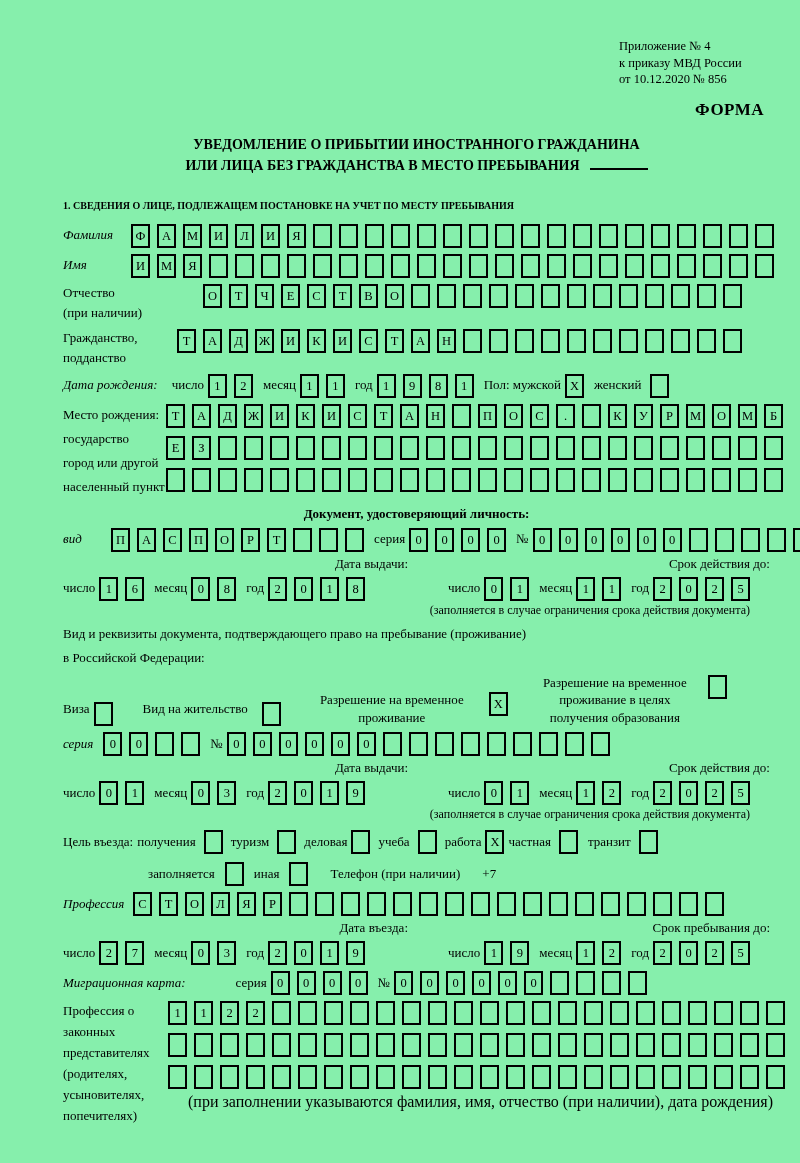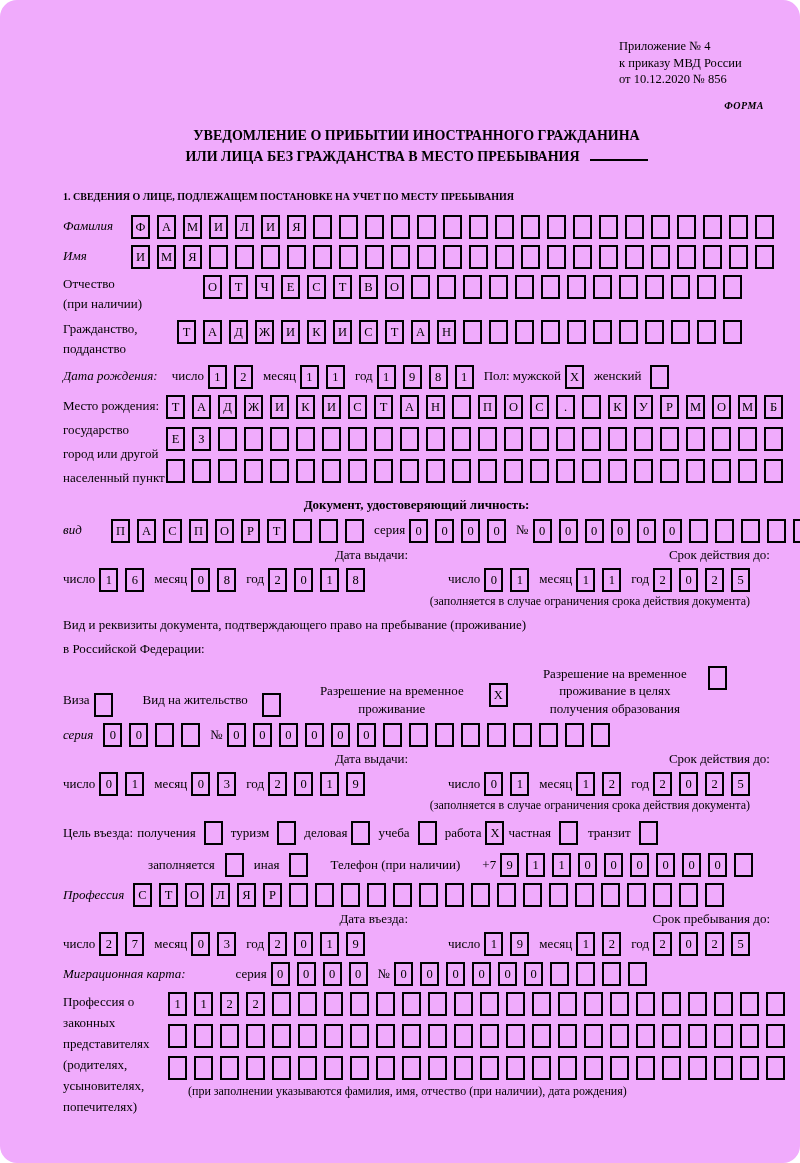--- a/index.html
+++ b/index.html
@@ -1,24 +1,24 @@
 <!DOCTYPE html>
 <html><head>
 <meta charset="utf-8">
 <style>
   html,body{margin:0;padding:0;background:#fff;}
   .page{
-    width:800px;height:1163px;background:#f0abfc;color:#000;
+    width:800px;height:1163px;background:#86efac;color:#000;
     font-family:"Liberation Serif", serif;font-size:13px;
     box-sizing:border-box;padding:38px 30px 0 63px;
-    position:relative;overflow:hidden;border-radius:17px;
+    position:relative;overflow:hidden;
   }
   .hdr{margin-left:556px;font-size:12.5px;line-height:1.32;}
   .hdr-note{margin-top:5px;}
-  .forma{font-weight:bold;text-align:right;padding-right:6px;margin-top:12px;font-size:10px;letter-spacing:.5px;font-style:italic;}
+  .forma{font-weight:bold;text-align:right;padding-right:6px;margin-top:12px;font-size:17px;letter-spacing:.5px;}
   .title{text-align:center;font-weight:bold;font-size:14px;line-height:1.5;margin-top:14px;}
   .blank-line{display:inline-block;width:58px;border-bottom:2px solid #000;height:12px;margin-left:10px;}
   .sec1{font-weight:bold;font-size:10px;margin-top:24px;}
   .formarea{margin-top:12px;}
   
   .cell{display:inline-block;box-sizing:border-box;width:19px;height:24px;border:2px solid #000;
         margin-right:7px;text-align:center;font-size:12.5px;line-height:20px;vertical-align:middle;}
   .boxrow{white-space:nowrap;display:inline-block;line-height:24px;}
   .boxrow .cell:last-child{margin-right:0;}
   .frow{display:flex;align-items:center;margin-top:5px;}
@@ -43,21 +43,21 @@
   .plain{margin-top:8px;}
   
   .optrow{display:flex;align-items:flex-end;margin-top:8px;}
   .opt{display:flex;align-items:flex-start;}
   .optlabel{text-align:center;line-height:1.35;}
   .gap4{margin-left:4px;}  .gap8{margin-left:8px;}  .gap10{margin-left:10px;}
   .gap14{margin-left:14px;} .gap22{margin-left:22px;} .gap30{margin-left:30px;}
   .purline{display:flex;align-items:center;margin-top:7px;flex-wrap:nowrap;}
   .purline .lab{white-space:nowrap;}
   .indent85{margin-left:85px;}
-  .repnote{font-size:12px;margin-top:4px;margin-left:20px;}
+  .repnote{font-size:16px;margin-top:4px;margin-left:20px;}
 </style>
 </head>
 <body>
 
 <div class="page">
 
   <div class="hdr">
     <div>Приложение № 4</div>
     <div>к приказу МВД России</div>
     <div>от 10.12.2020 № 856</div>
@@ -233,21 +233,20 @@
       <span class="lab gap10">транзит</span>
       <span class="boxrow gap8"><span class="cell"></span></span>
     </div>
     <div class="purline">
       <span class="lab indent85">заполняется</span>
       <span class="boxrow gap10"><span class="cell"></span></span>
       <span class="lab gap10">иная</span>
       <span class="boxrow gap10"><span class="cell"></span></span>
       <span class="lab gap22">Телефон (при наличии)</span>
       <span class="lab gap22">+7</span>
-      <span class="boxrow gap4"><span class="cell">9</span><span class="cell">1</span><span class="cell">1</span><span class="cell">0</span><span class="cell">0</span><span class="cell">0</span><span class="cell">0</span><span class="cell">0</span><span class="cell">0</span><span class="cell"></span></span>
     </div>
 
     <div class="frow">
       <span class="flabel" style="width:70px">Профессия</span>
       <span class="boxrow"><span class="cell">С</span><span class="cell">Т</span><span class="cell">О</span><span class="cell">Л</span><span class="cell">Я</span><span class="cell">Р</span><span class="cell"></span><span class="cell"></span><span class="cell"></span><span class="cell"></span><span class="cell"></span><span class="cell"></span><span class="cell"></span><span class="cell"></span><span class="cell"></span><span class="cell"></span><span class="cell"></span><span class="cell"></span><span class="cell"></span><span class="cell"></span><span class="cell"></span><span class="cell"></span><span class="cell"></span></span>
     </div>
 
     <div class="dcols">
       <div class="dcol-l dhead">Дата въезда:</div>
       <div class="dcol-r dhead">Срок пребывания до:</div>

